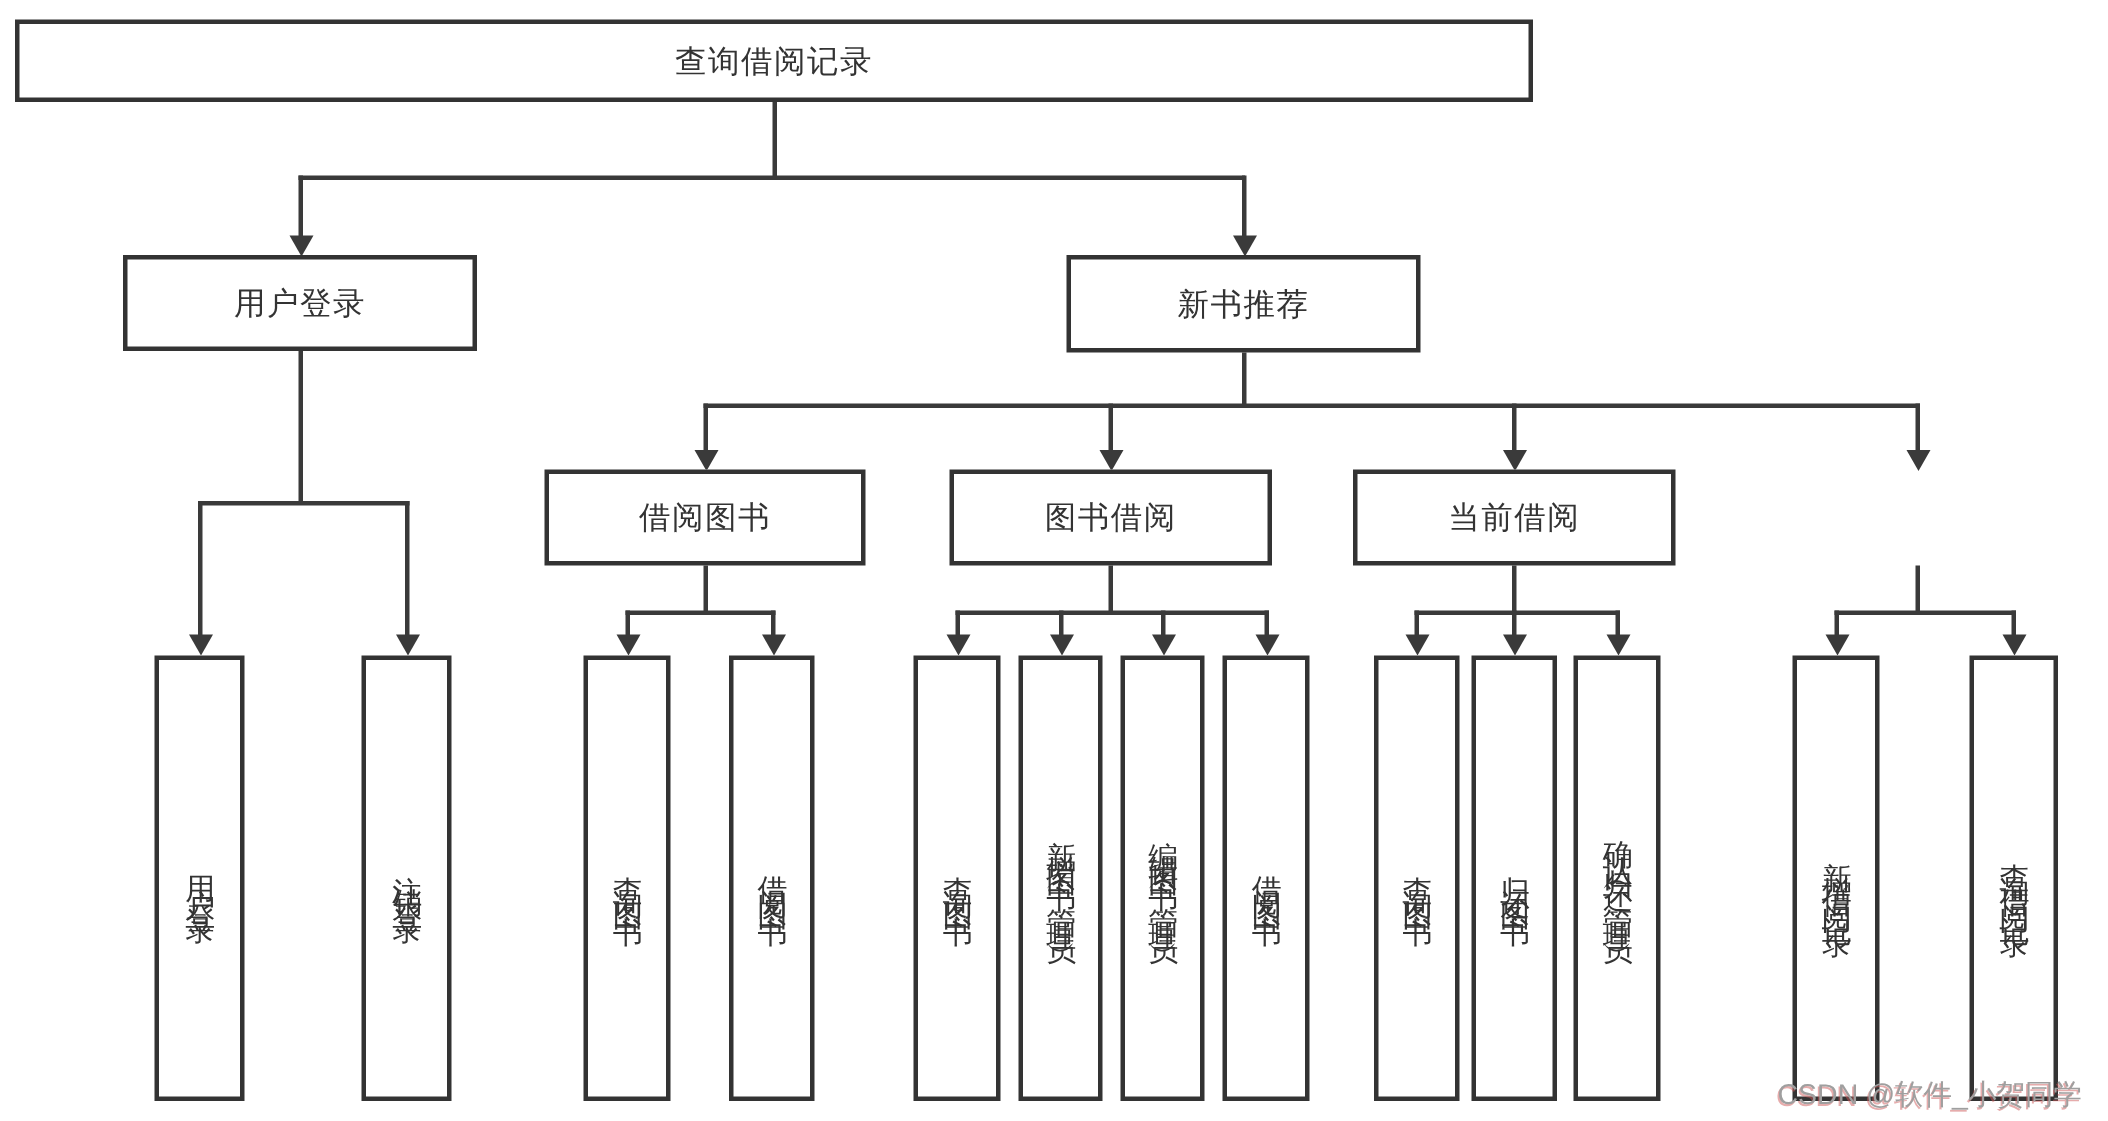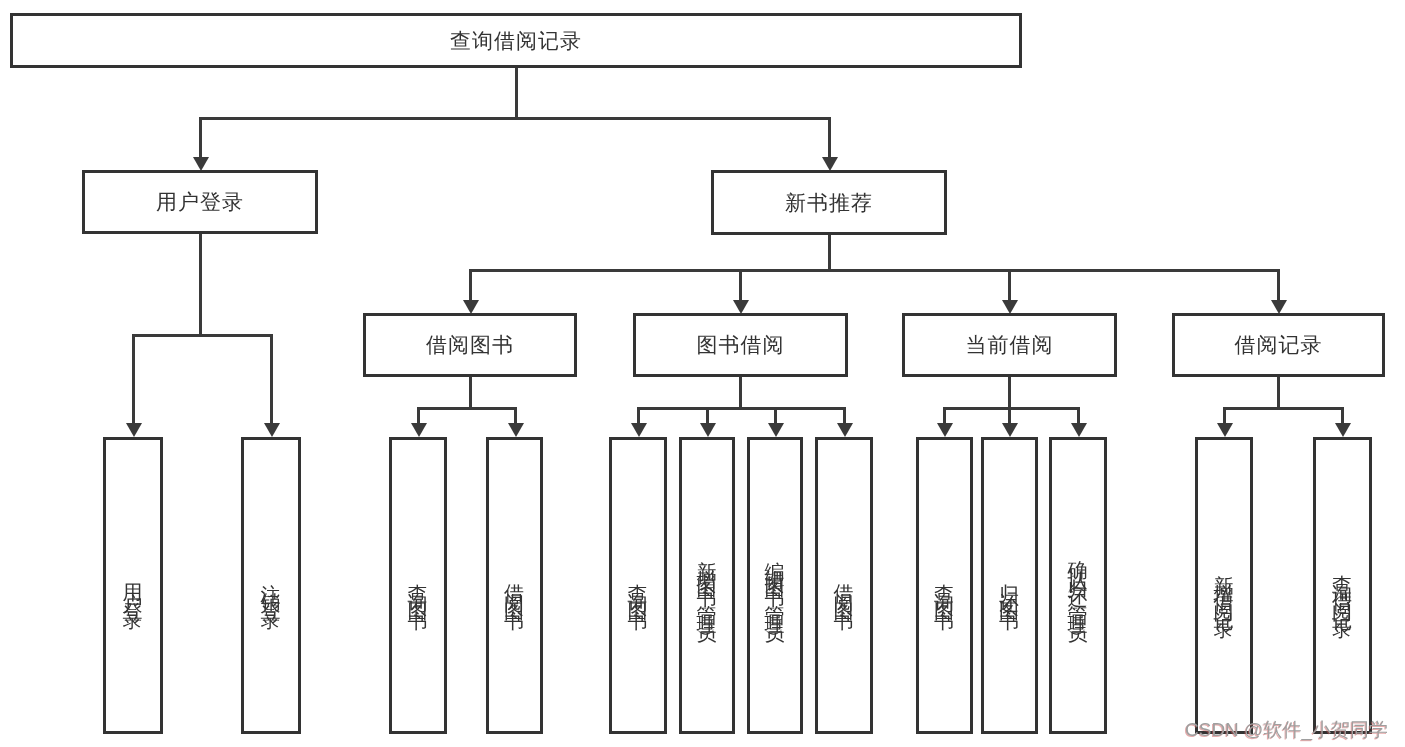--- a/index.html
+++ b/index.html
@@ -99,23 +99,20 @@
 
   <div class="hbox" style="left:363px;top:313px;width:214px;height:64px">
     <span>借阅图书</span>
   </div>
   <div class="hbox" style="left:902px;top:313px;width:215px;height:64px">
     <span>当前借阅</span>
   </div>
   <div class="hbox" style="left:633px;top:313px;width:215px;height:64px">
     <span>图书借阅</span>
   </div>
-  <div class="hbox" style="left:1172px;top:313px;width:213px;height:64px">
-    <span>借阅记录</span>
-  </div>
 
   <div class="vl" style="left:469px;top:377px;height:32px"></div>
   <div class="hl" style="left:417px;top:407px;width:100px"></div>
   <div class="vl" style="left:417px;top:407px;height:18px"></div>
   <div class="arr" style="left:411px;top:423px"></div>
   <div class="vl" style="left:514px;top:407px;height:18px"></div>
   <div class="arr" style="left:508px;top:423px"></div>
 
   <div class="vl" style="left:739px;top:377px;height:32px"></div>
   <div class="hl" style="left:637px;top:407px;width:209px"></div>

